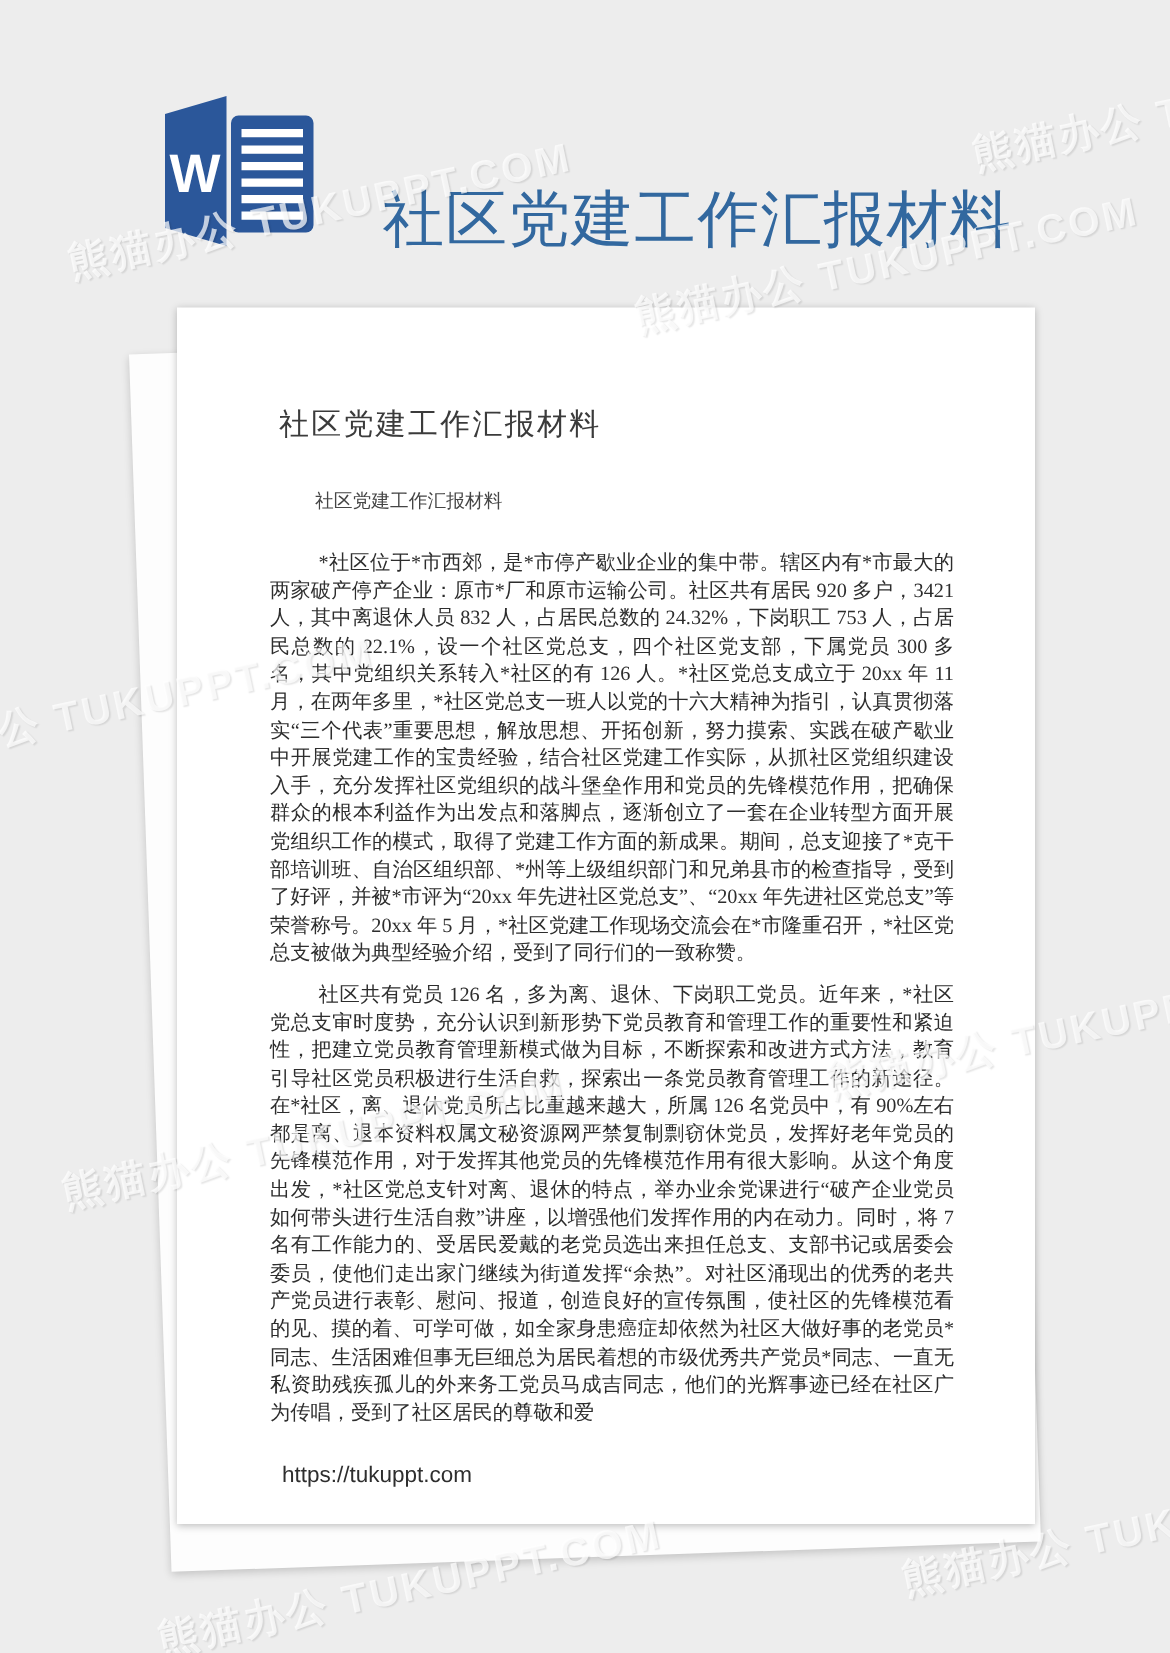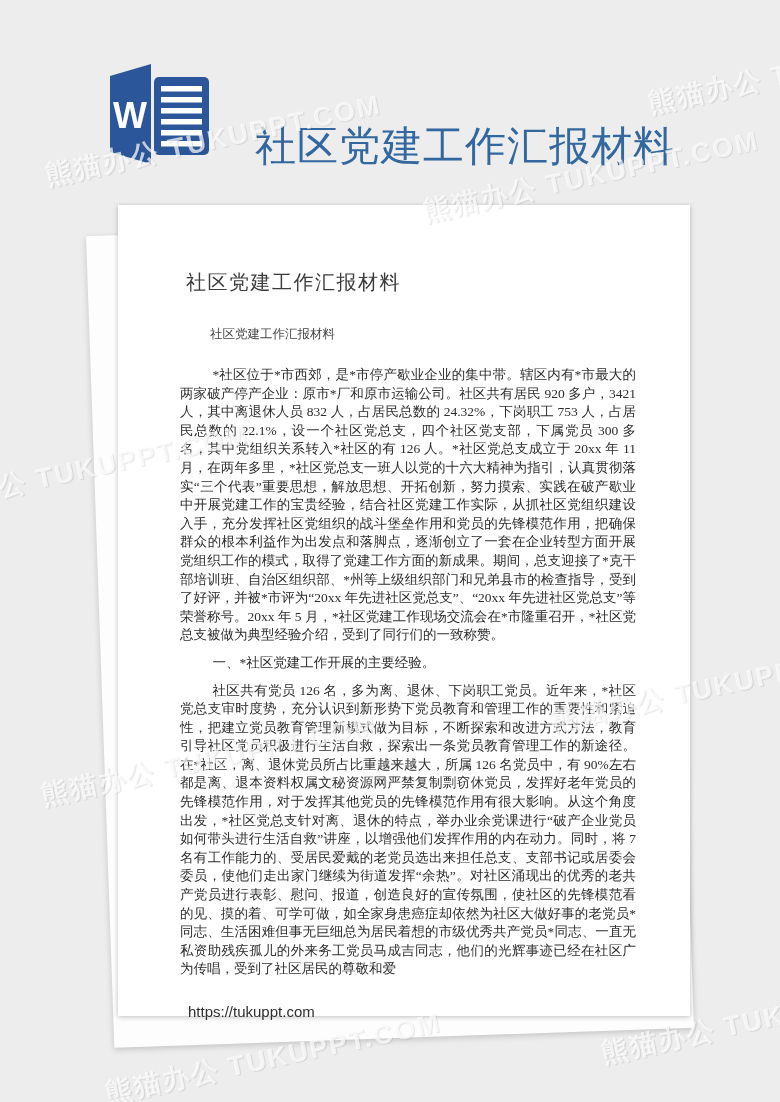--- a/index.html
+++ b/index.html
@@ -121,17 +121,16 @@
 
 <h1 class="main-title">社区党建工作汇报材料</h1>
 
 <div class="page-back"></div>
 
 <div class="page">
   <h2 class="doc-heading">社区党建工作汇报材料</h2>
   <p class="doc-subtitle">社区党建工作汇报材料</p>
   <div class="doc-body">
     <p class="first">*社区位于*市西郊，是*市停产歇业企业的集中带。辖区内有*市最大的两家破产停产企业：原市*厂和原市运输公司。社区共有居民 920 多户，3421 人，其中离退休人员 832 人，占居民总数的 24.32%，下岗职工 753 人，占居民总数的 22.1%，设一个社区党总支，四个社区党支部，下属党员 300 多名，其中党组织关系转入*社区的有 126 人。*社区党总支成立于 20xx 年 11 月，在两年多里，*社区党总支一班人以党的十六大精神为指引，认真贯彻落实“三个代表”重要思想，解放思想、开拓创新，努力摸索、实践在破产歇业中开展党建工作的宝贵经验，结合社区党建工作实际，从抓社区党组织建设入手，充分发挥社区党组织的战斗堡垒作用和党员的先锋模范作用，把确保群众的根本利益作为出发点和落脚点，逐渐创立了一套在企业转型方面开展党组织工作的模式，取得了党建工作方面的新成果。期间，总支迎接了*克干部培训班、自治区组织部、*州等上级组织部门和兄弟县市的检查指导，受到了好评，并被*市评为“20xx 年先进社区党总支”、“20xx 年先进社区党总支”等荣誉称号。20xx 年 5 月，*社区党建工作现场交流会在*市隆重召开，*社区党总支被做为典型经验介绍，受到了同行们的一致称赞。</p>
-    <p>一、*社区党建工作开展的主要经验。</p>
     <p>社区共有党员 126 名，多为离、退休、下岗职工党员。近年来，*社区党总支审时度势，充分认识到新形势下党员教育和管理工作的重要性和紧迫性，把建立党员教育管理新模式做为目标，不断探索和改进方式方法，教育引导社区党员积极进行生活自救，探索出一条党员教育管理工作的新途径。在*社区，离、退休党员所占比重越来越大，所属 126 名党员中，有 90%左右都是离、退本资料权属文秘资源网严禁复制剽窃休党员，发挥好老年党员的先锋模范作用，对于发挥其他党员的先锋模范作用有很大影响。从这个角度出发，*社区党总支针对离、退休的特点，举办业余党课进行“破产企业党员如何带头进行生活自救”讲座，以增强他们发挥作用的内在动力。同时，将 7 名有工作能力的、受居民爱戴的老党员选出来担任总支、支部书记或居委会委员，使他们走出家门继续为街道发挥“余热”。对社区涌现出的优秀的老共产党员进行表彰、慰问、报道，创造良好的宣传氛围，使社区的先锋模范看的见、摸的着、可学可做，如全家身患癌症却依然为社区大做好事的老党员*同志、生活困难但事无巨细总为居民着想的市级优秀共产党员*同志、一直无私资助残疾孤儿的外来务工党员马成吉同志，他们的光辉事迹已经在社区广为传唱，受到了社区居民的尊敬和爱</p>
   </div>
   <a class="doc-footer" href="#">https://tukuppt.com</a>
 </div>
 
 </body></html>

